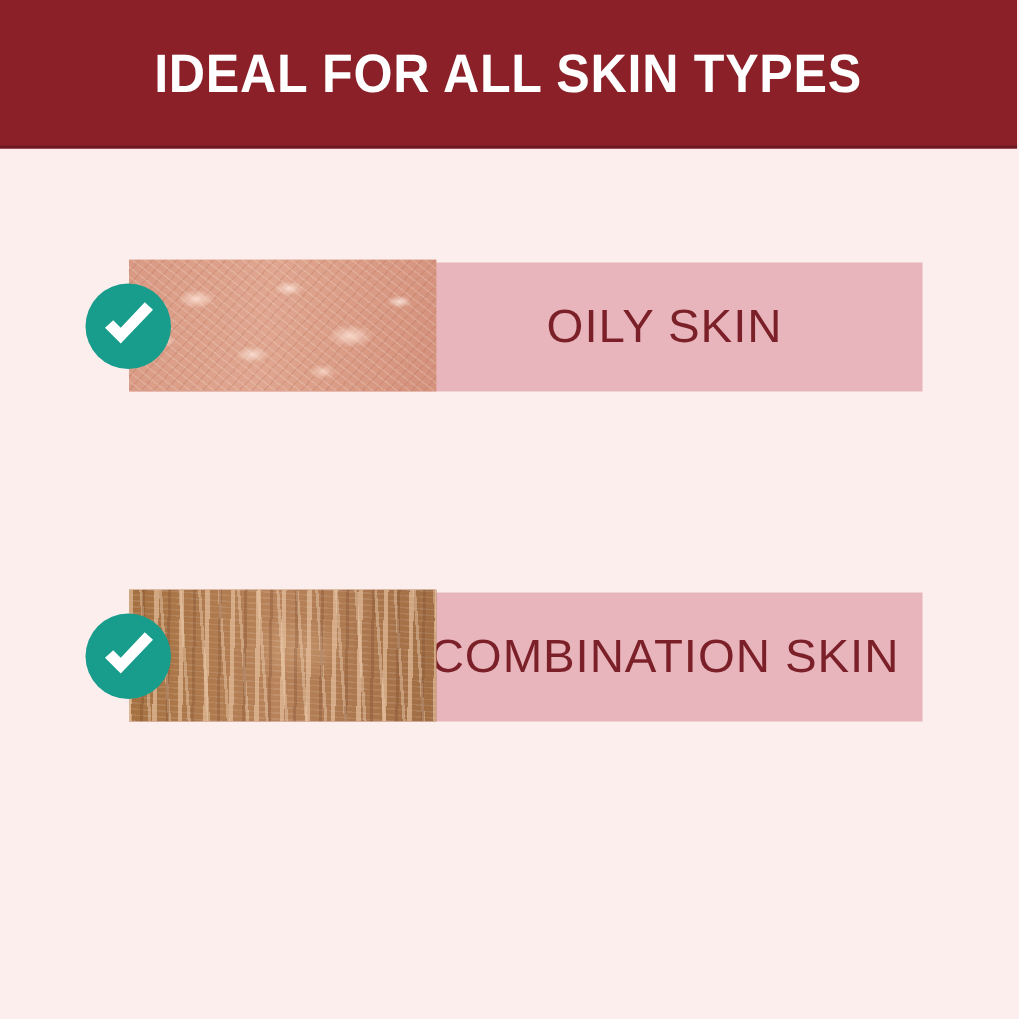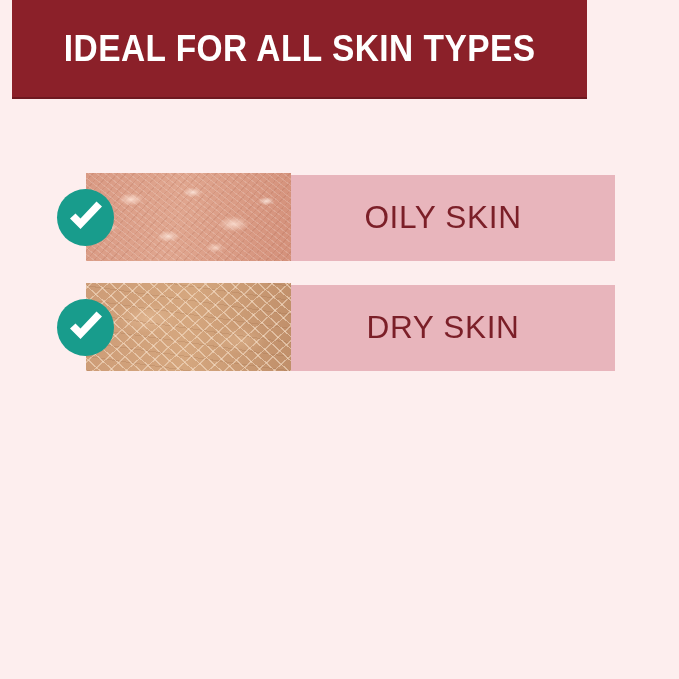--- a/index.html
+++ b/index.html
@@ -13,29 +13,28 @@
     font-family: "Liberation Sans", sans-serif;
     overflow: hidden;
     position: relative;
   }
 
   
   .banner {
     position: absolute;
     left: 0;
     top: 0;
-    width: 575px;
+    width: 678px;
     height: 99px;
     background: #8b2029;
     box-sizing: border-box;
     display: flex;
     align-items: center;
     justify-content: center;
     border-bottom: 2px solid #6e1820;
-    margin-left: 12px;
   }
   .banner-title {
     color: #ffffff;
     font-family: "Liberation Sans Narrow", "Liberation Sans", sans-serif;
     font-size: 36px;
     font-weight: bold;
     letter-spacing: 0.5px;
     white-space: nowrap;
     transform: scaleX(0.93);
     text-transform: uppercase;
@@ -192,29 +191,29 @@
     <div class="photo">
       <div class="photo-inner tex-oily"></div>
     </div>
     <div class="check-badge">
       <svg viewBox="0 0 57 57" aria-hidden="true">
         <path d="M13 29.5 L23.5 40 L45 17.5 L39.5 12.5 L23.5 29.5 L18.5 24.5 Z" fill="#ffffff"></path>
       </svg>
     </div>
   </div>
 
-  <div class="row row-2">
+
+  <div class="row row-3">
     <div class="label-panel">
-      <div class="label-text">DRY SKIN</div>
+      <div class="label-text">COMBINATION SKIN</div>
     </div>
     <div class="photo">
-      <div class="photo-inner tex-dry"></div>
+      <div class="photo-inner tex-combo"></div>
     </div>
     <div class="check-badge">
       <svg viewBox="0 0 57 57" aria-hidden="true">
         <path d="M13 29.5 L23.5 40 L45 17.5 L39.5 12.5 L23.5 29.5 L18.5 24.5 Z" fill="#ffffff"></path>
       </svg>
     </div>
   </div>
 
 
-
 </div>
 
 </body></html>

